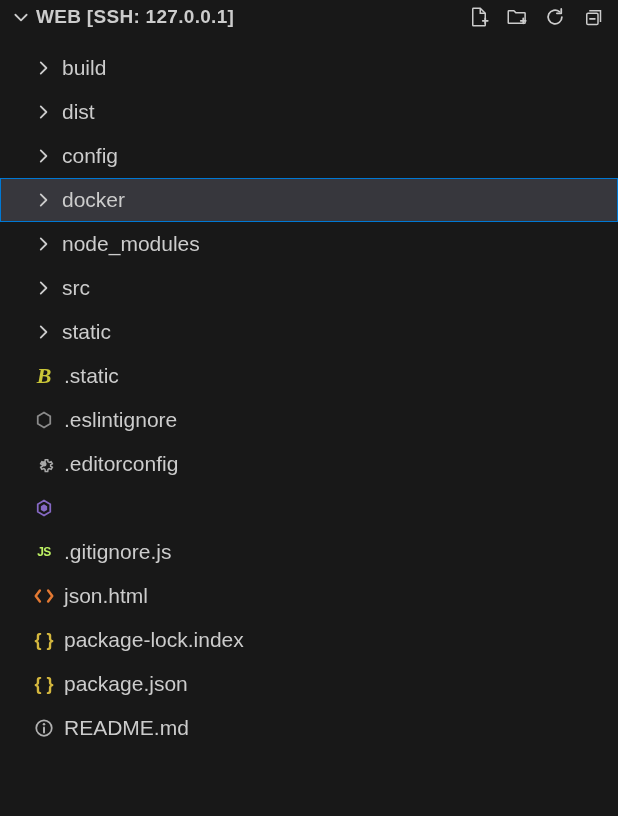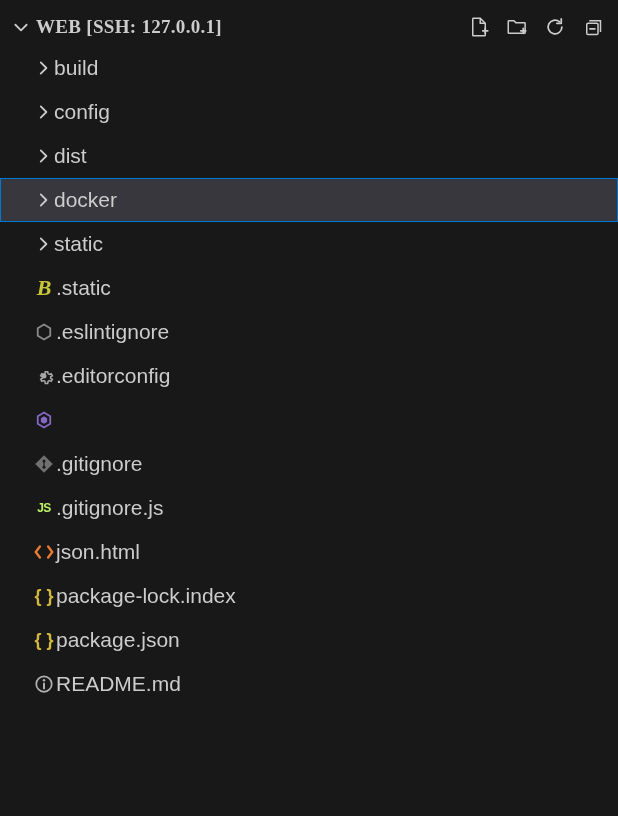--- a/index.html
+++ b/index.html
@@ -7,25 +7,24 @@
       background: #181818;
       color: #cccccc;
       font-family: -apple-system, BlinkMacSystemFont, "Segoe UI", sans-serif;
       font-size: 20px;
       width: 618px;
       height: 816px;
       overflow: hidden;
     }
     .header {
       display: flex;
-      align-items: flex-end;
+      align-items: flex-start;
       justify-content: space-between;
       padding: 6px 10px 6px 8px;
       height: 44px;
-      font-family: Liberation Serif, serif;
     }
     .header-left {
       display: flex;
       align-items: center;
       gap: 4px;
     }
     .header-title {
       font-weight: 700;
       font-size: 19px;
       color: #cccccc;
@@ -48,21 +47,21 @@
     }
     .tree {
       padding-top: 2px;
     }
     .tree-item {
       display: flex;
       align-items: center;
       height: 44px;
       padding-left: 32px;
       cursor: pointer;
-      gap: 0;
+      gap: 8px;
     }
     .tree-item.selected {
       background: #37373d;
       outline: 1px solid #0078d4;
       outline-offset: -1px;
       align-items: center;
     }
     .chevron, .chevron-header {
       width: 22px;
       height: 22px;
@@ -152,42 +151,58 @@
     </span>
     <span class="item-label">build</span>
   </div>
 
   <div class="tree-item">
     <span class="chevron">
       <svg width="18" height="18" viewBox="0 0 16 16" fill="none">
           <path d="M6 3l5 5-5 5" stroke="currentColor" stroke-width="1.6" stroke-linecap="round" stroke-linejoin="round"></path>
         </svg>
     </span>
+    <span class="item-label">dist</span>
+  </div>
+
+  <div class="tree-item">
+    <span class="chevron">
+      <svg width="18" height="18" viewBox="0 0 16 16" fill="none">
+          <path d="M6 3l5 5-5 5" stroke="currentColor" stroke-width="1.6" stroke-linecap="round" stroke-linejoin="round"></path>
+        </svg>
+    </span>
     <span class="item-label">config</span>
   </div>
 
-  <div class="tree-item">
-    <span class="chevron">
-      <svg width="18" height="18" viewBox="0 0 16 16" fill="none">
-          <path d="M6 3l5 5-5 5" stroke="currentColor" stroke-width="1.6" stroke-linecap="round" stroke-linejoin="round"></path>
-        </svg>
-    </span>
-    <span class="item-label">dist</span>
-  </div>
-
   <div class="tree-item selected">
     <span class="chevron">
       <svg width="18" height="18" viewBox="0 0 16 16" fill="none">
           <path d="M6 3l5 5-5 5" stroke="currentColor" stroke-width="1.6" stroke-linecap="round" stroke-linejoin="round"></path>
         </svg>
     </span>
     <span class="item-label">docker</span>
   </div>
 
-
+  <div class="tree-item">
+    <span class="chevron">
+      <svg width="18" height="18" viewBox="0 0 16 16" fill="none">
+          <path d="M6 3l5 5-5 5" stroke="currentColor" stroke-width="1.6" stroke-linecap="round" stroke-linejoin="round"></path>
+        </svg>
+    </span>
+    <span class="item-label">node_modules</span>
+  </div>
+
+  <div class="tree-item">
+    <span class="chevron">
+      <svg width="18" height="18" viewBox="0 0 16 16" fill="none">
+          <path d="M6 3l5 5-5 5" stroke="currentColor" stroke-width="1.6" stroke-linecap="round" stroke-linejoin="round"></path>
+        </svg>
+    </span>
+    <span class="item-label">src</span>
+  </div>
 
   <div class="tree-item">
     <span class="chevron">
       <svg width="18" height="18" viewBox="0 0 16 16" fill="none">
           <path d="M6 3l5 5-5 5" stroke="currentColor" stroke-width="1.6" stroke-linecap="round" stroke-linejoin="round"></path>
         </svg>
     </span>
     <span class="item-label">static</span>
   </div>
 
@@ -217,31 +232,20 @@
 
   <div class="tree-item">
     <span class="file-icon icon-eslint">
       <svg width="20" height="20" viewBox="0 0 16 16" fill="none">
           <path d="M8 2l5 3v6l-5 3-5-3V5l5-3z" stroke="currentColor" stroke-width="1.4"></path>
           <path d="M8 5l2.5 1.5v3L8 11l-2.5-1.5v-3L8 5z" fill="currentColor"></path>
         </svg>
     </span>
   </div>
 
-  <div class="tree-item">
-    <span class="file-icon icon-git">
-      <svg width="20" height="20" viewBox="0 0 16 16" fill="currentColor">
-          <path d="M8 1l7 7-7 7-7-7 7-7z" opacity="0.9"></path>
-          <circle cx="8" cy="5.5" r="1.2" fill="#181818"></circle>
-          <circle cx="8" cy="10.5" r="1.2" fill="#181818"></circle>
-          <path d="M8 6.5v3" stroke="#181818" stroke-width="1"></path>
-        </svg>
-    </span>
-    <span class="item-label">.gitignore</span>
-  </div>
 
   <div class="tree-item">
     <span class="file-icon icon-js">JS</span>
     <span class="item-label">.gitignore.js</span>
   </div>
 
   <div class="tree-item">
     <span class="file-icon icon-html">
       <svg width="22" height="22" viewBox="0 0 16 16" fill="none">
           <path d="M5 4L2 8l3 4M11 4l3 4-3 4" stroke="currentColor" stroke-width="1.8" stroke-linecap="round" stroke-linejoin="round"></path>

